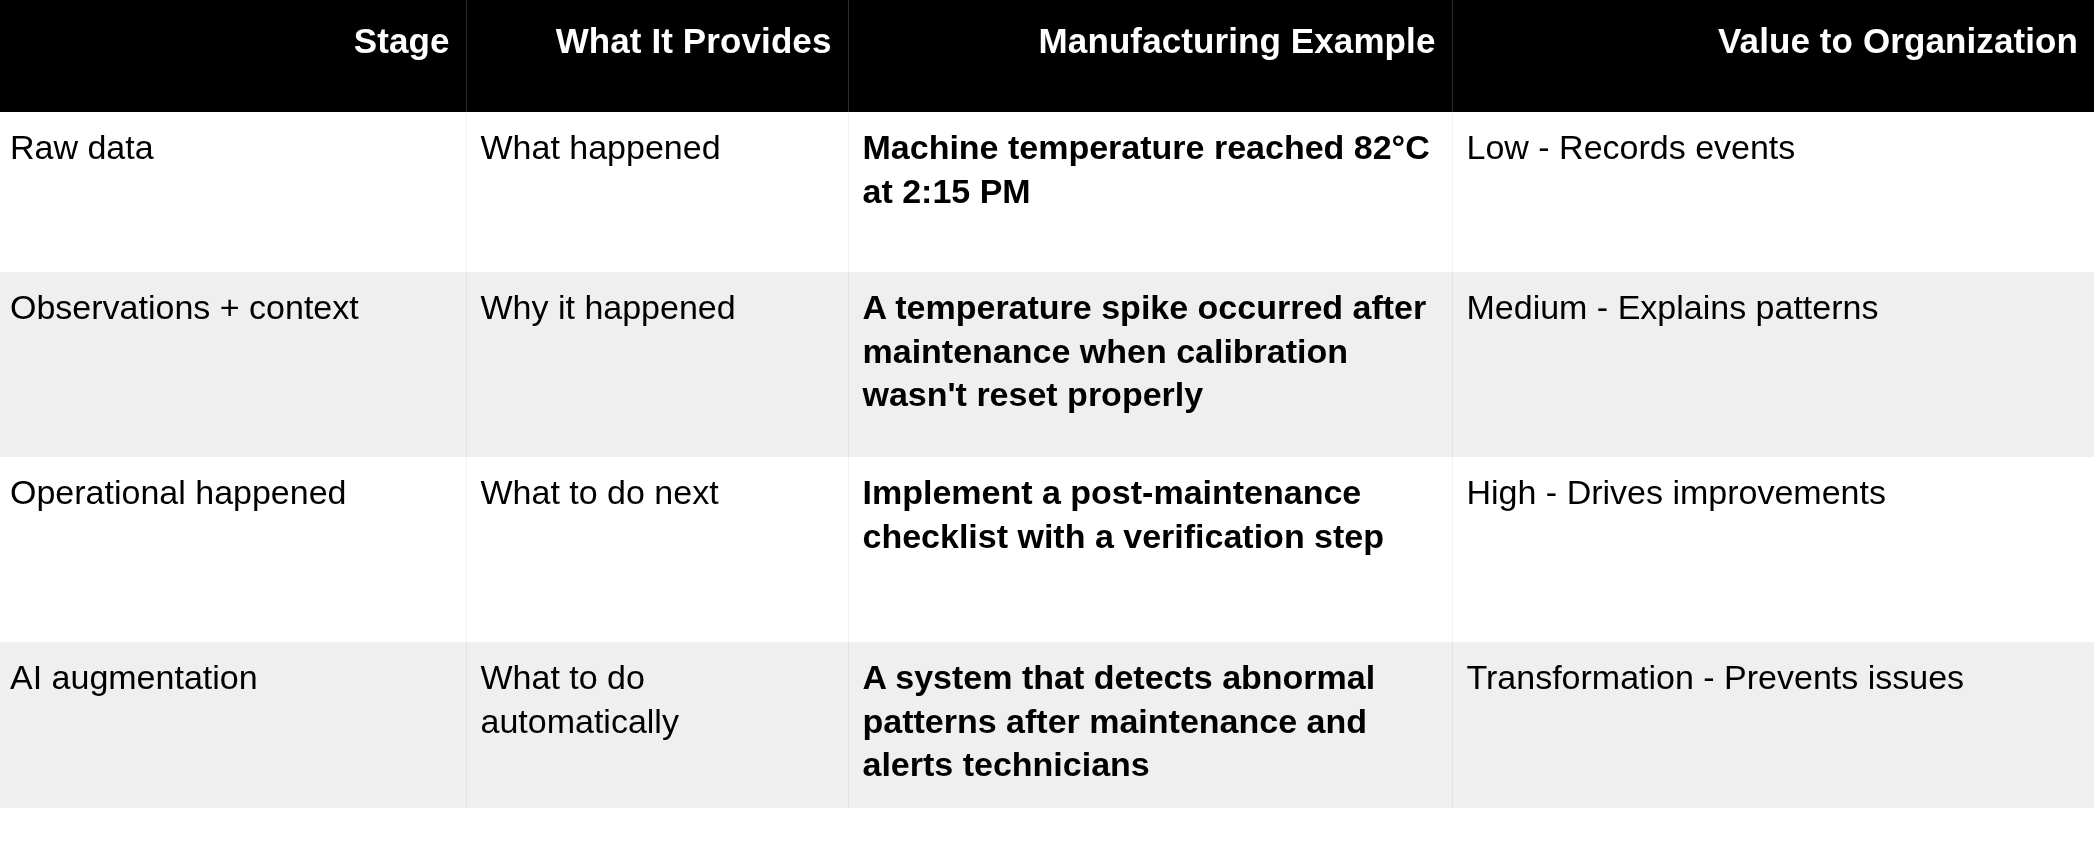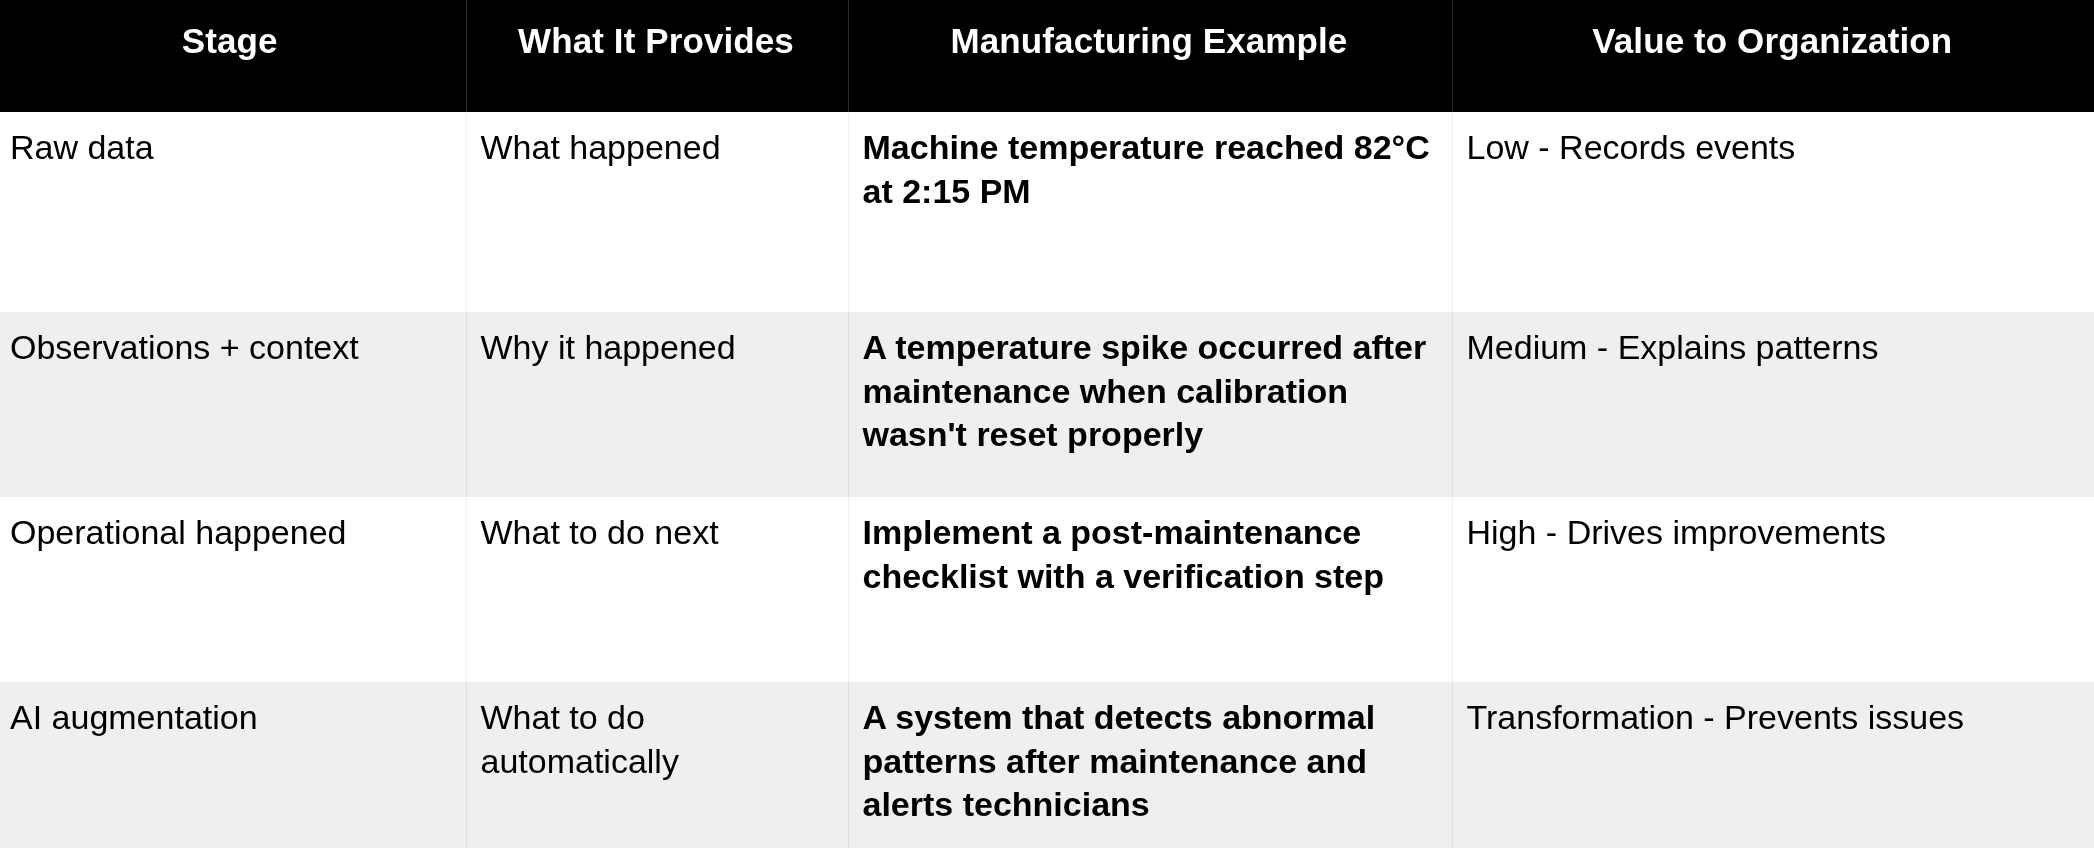--- a/index.html
+++ b/index.html
@@ -37,21 +37,21 @@
 
   
   thead tr.header-row {
     background: #000000;
   }
   thead th {
     background: #000000;
     color: #ffffff;
     font-size: 35px;
     font-weight: bold;
-    text-align: center;
+    text-align: right;
     vertical-align: middle;
     padding: 18px 16px 48px 10px;
     height: 112px;
     box-sizing: border-box;
     letter-spacing: 0.1px;
     border-right: 1px solid #2b2b2b;
     line-height: 1.2;
   }
   thead th:last-child { border-right: none; }
   thead th.col-h-provides { padding-left: 14px; }
@@ -72,21 +72,21 @@
   }
   tbody td:last-child { border-right: none; }
 
   tbody td.cell-provides { padding-left: 14px; padding-right: 18px; }
   tbody td.cell-example  { padding-left: 14px; padding-right: 8px; font-weight: bold; }
   tbody td.cell-value    { padding-left: 14px; padding-right: 8px; }
 
   tbody tr.row-odd  td { background: #ffffff; }
   tbody tr.row-even td { background: #efefef; }
 
-  tbody tr.r1 td { height: 200px; }
+  tbody tr.r1 td { height: 160px; }
   tbody tr.r2 td { height: 185px; margin-left: 8px; }
   tbody tr.r3 td { height: 185px; }
   tbody tr.r4 td { height: 166px; }
 </style>
 </head>
 <body>
 
 <div class="table-wrap">
   <table class="data-table">
     <colgroup>

